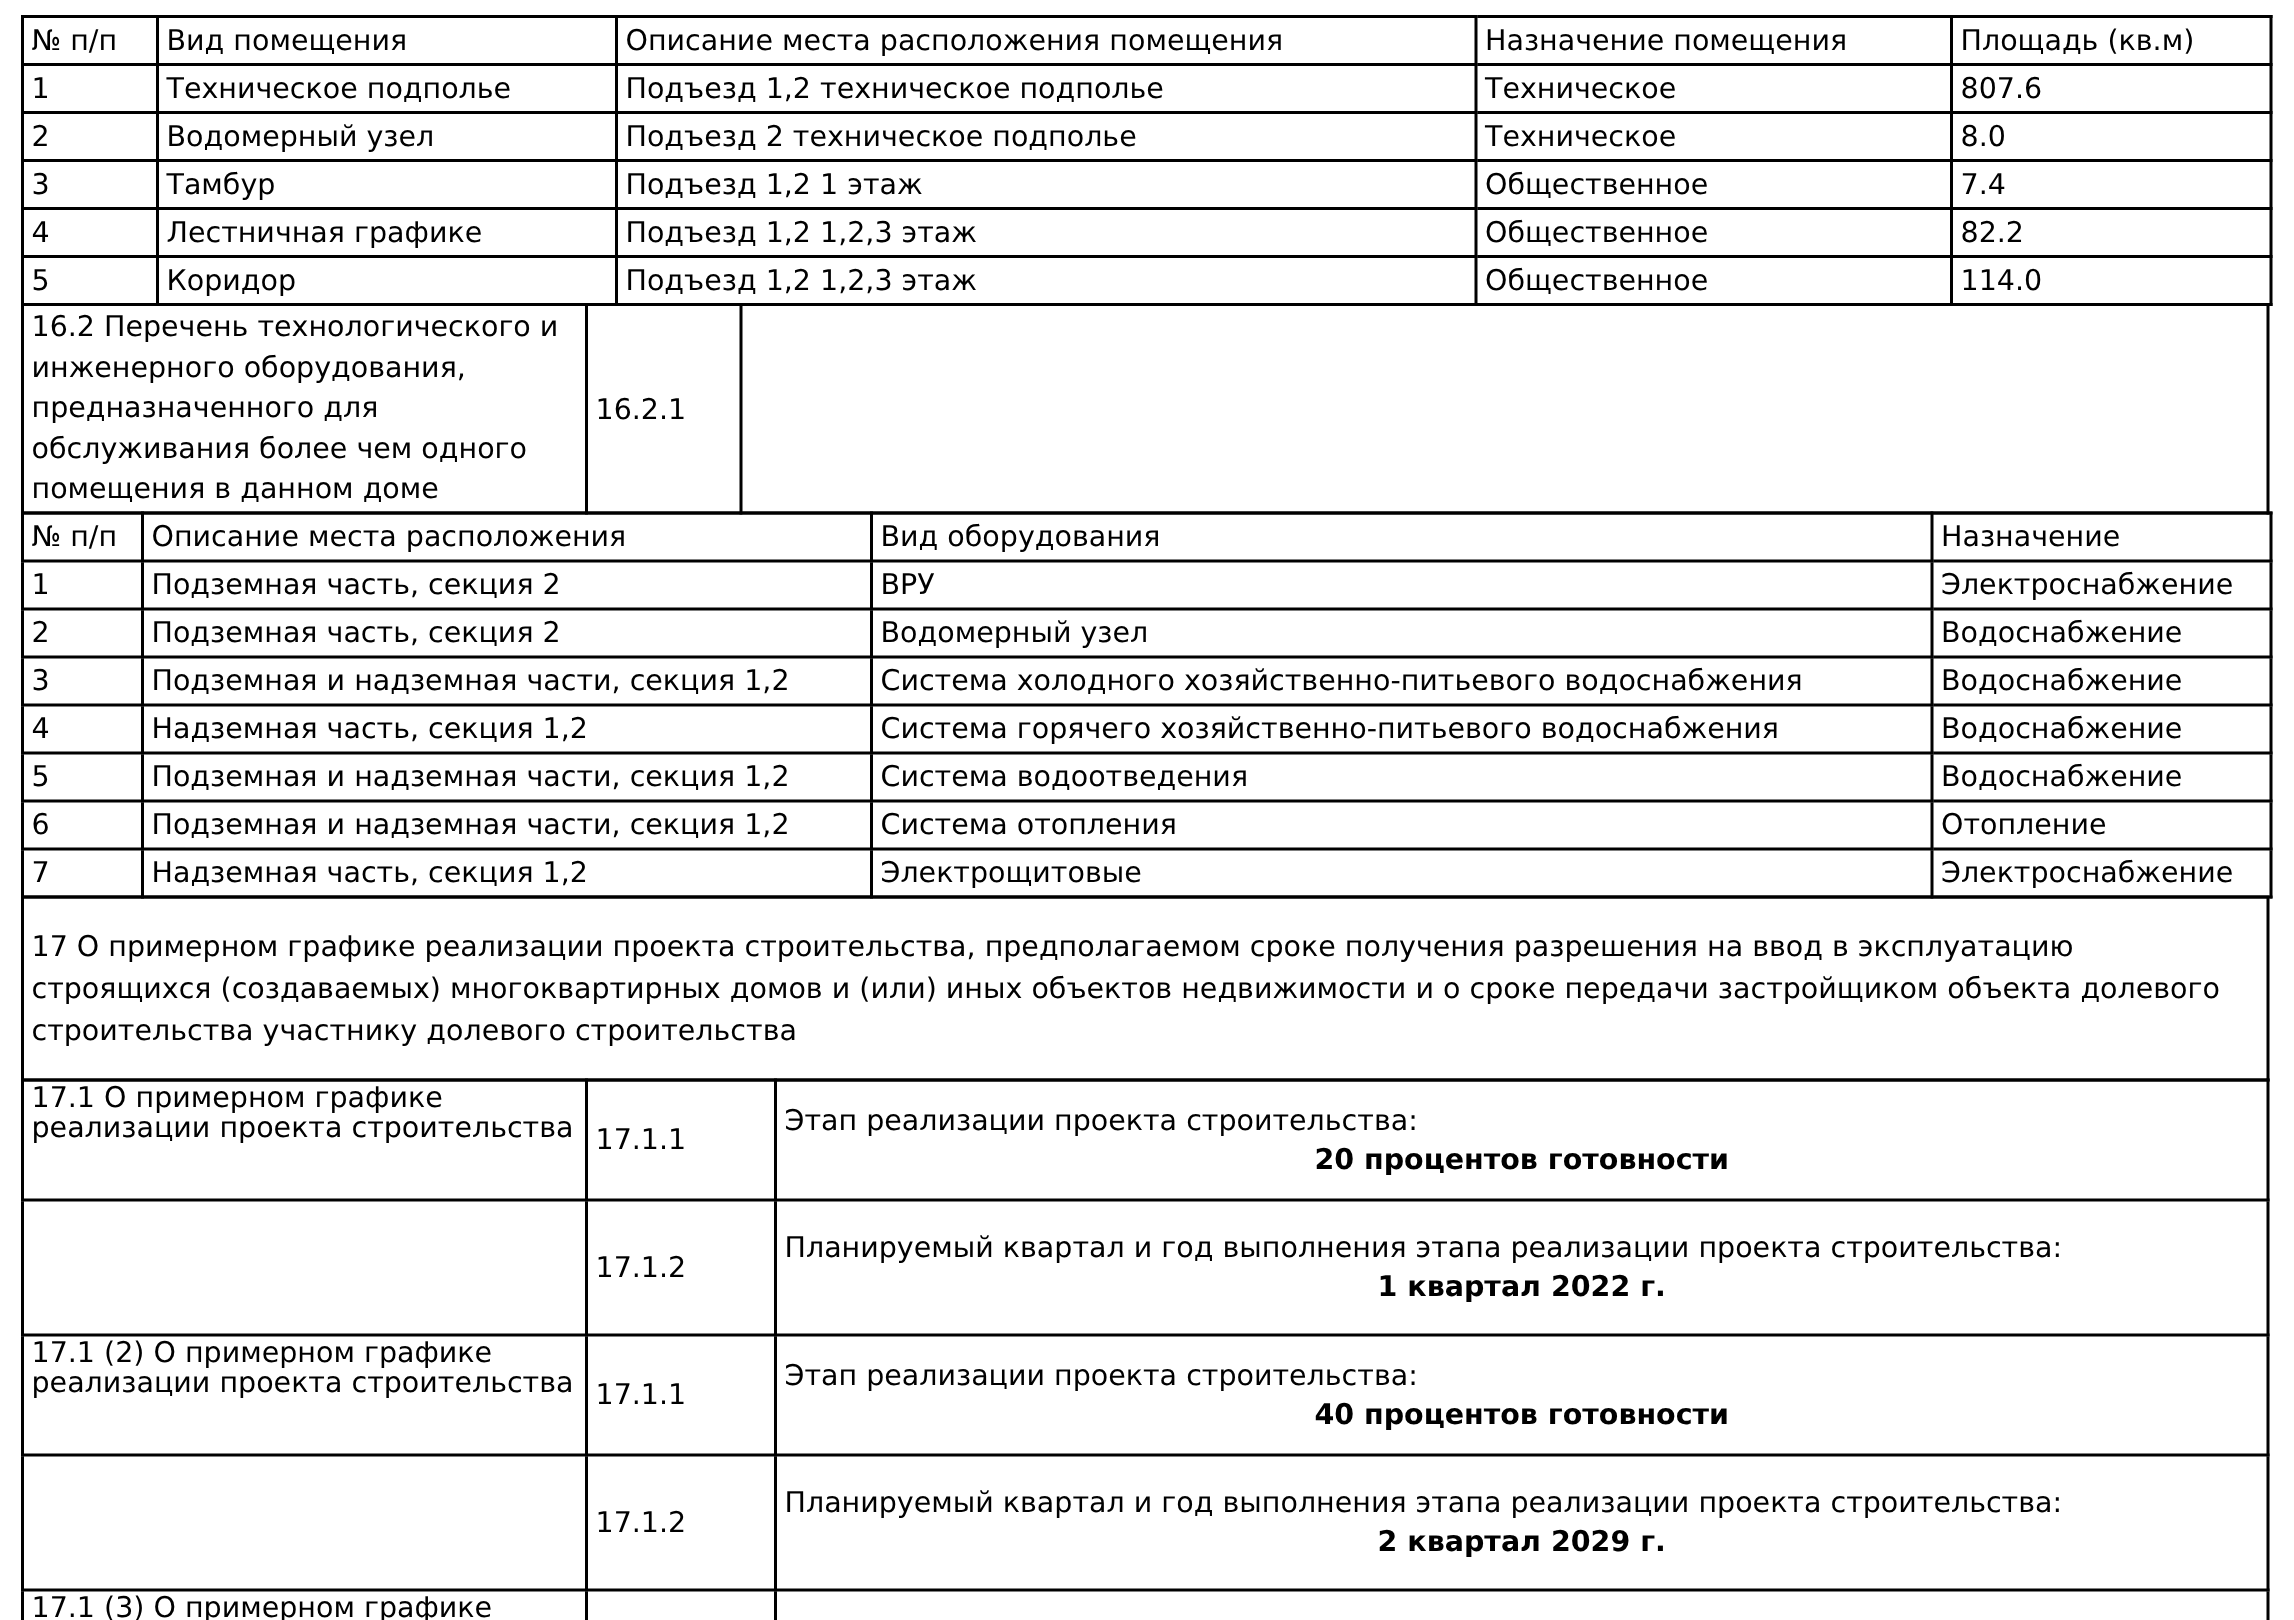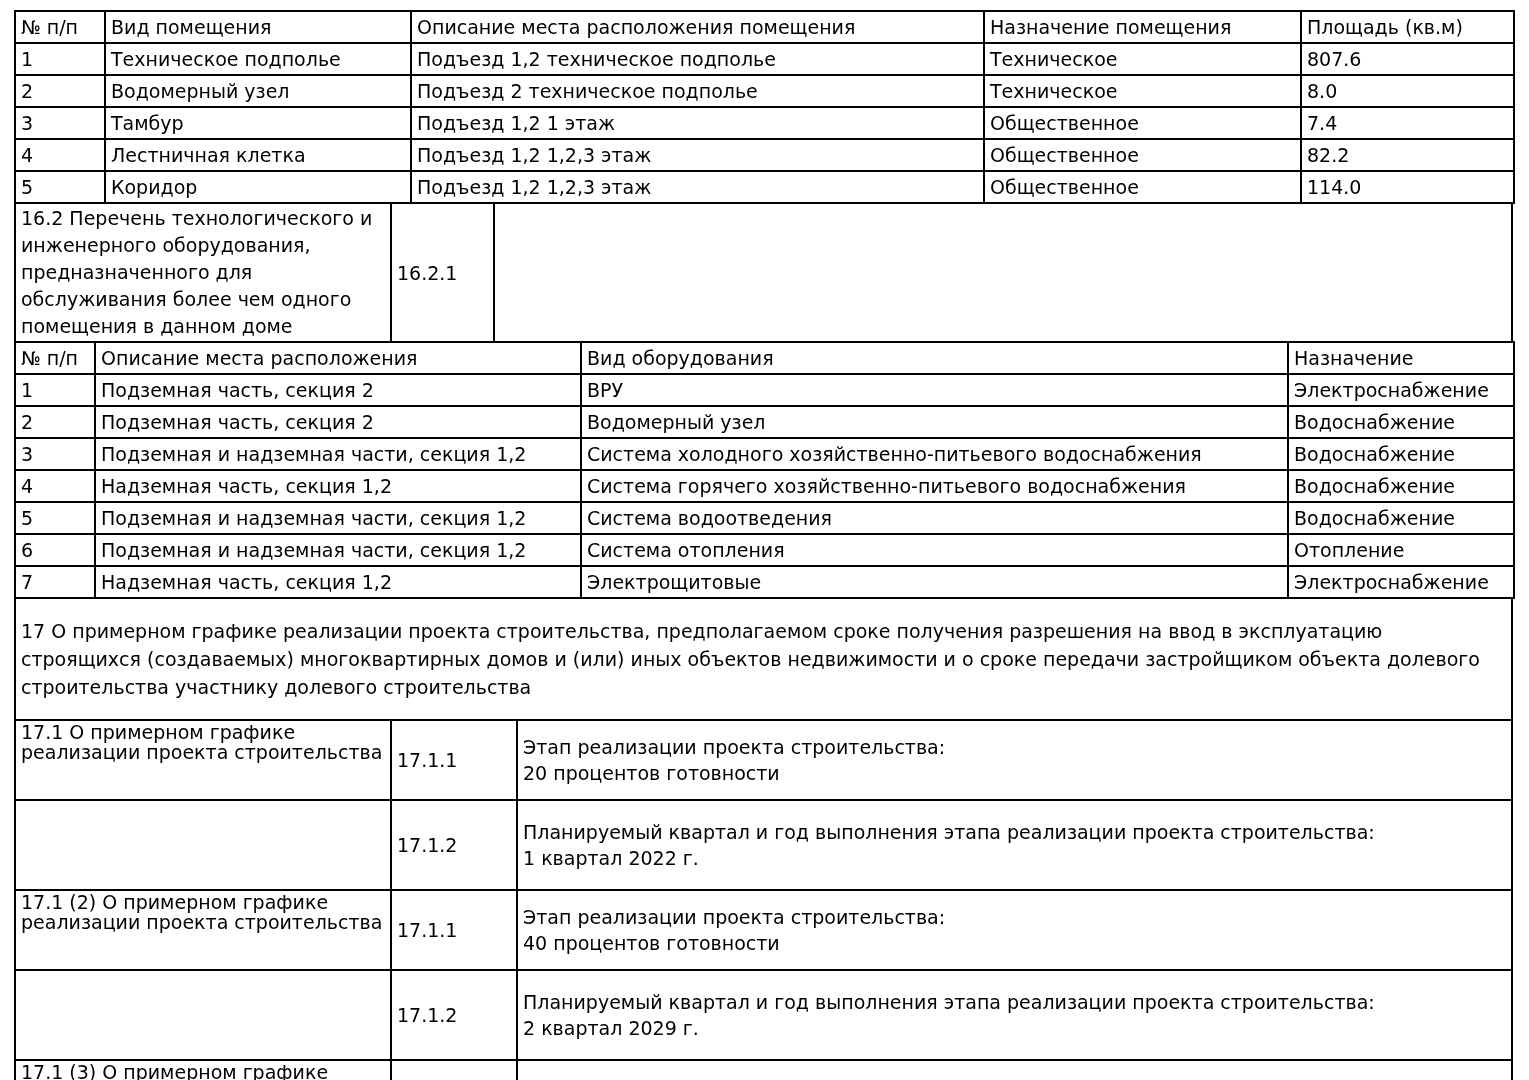--- a/index.html
+++ b/index.html
@@ -43,21 +43,21 @@
     padding: 18px 5px; line-height: 28px;
   }
 
   .schedule .c1 { width: 376px; } .schedule .c2 { width: 126px; }
   .schedule td.label-cell { vertical-align: top; line-height: 20px; }
   .schedule tr.r-label { height: 80px; }
   .schedule tr.r-code  { height: 90px; }
   .schedule tr.r-last  { height: 106px; margin-left: 24px; }
 
   .line { display: block; }
-  .bold { font-weight: normal; }
+  .bold { font-weight: bold; text-align: center; }
 </style>
 </head>
 <body>
 
 <div class="page">
 
   <table class="tbl premises first">
     <colgroup>
         <col class="c1">
         <col class="c2">
@@ -89,21 +89,21 @@
     </tr>
     <tr>
       <td>3</td>
       <td>Тамбур</td>
       <td>Подъезд 1,2 1 этаж</td>
       <td>Общественное</td>
       <td>7.4</td>
     </tr>
     <tr>
       <td>4</td>
-      <td>Лестничная клетка</td>
+      <td>Лестничная графике</td>
       <td>Подъезд 1,2 1,2,3 этаж</td>
       <td>Общественное</td>
       <td>82.2</td>
     </tr>
     <tr>
       <td>5</td>
       <td>Коридор</td>
       <td>Подъезд 1,2 1,2,3 этаж</td>
       <td>Общественное</td>
       <td>114.0</td>

